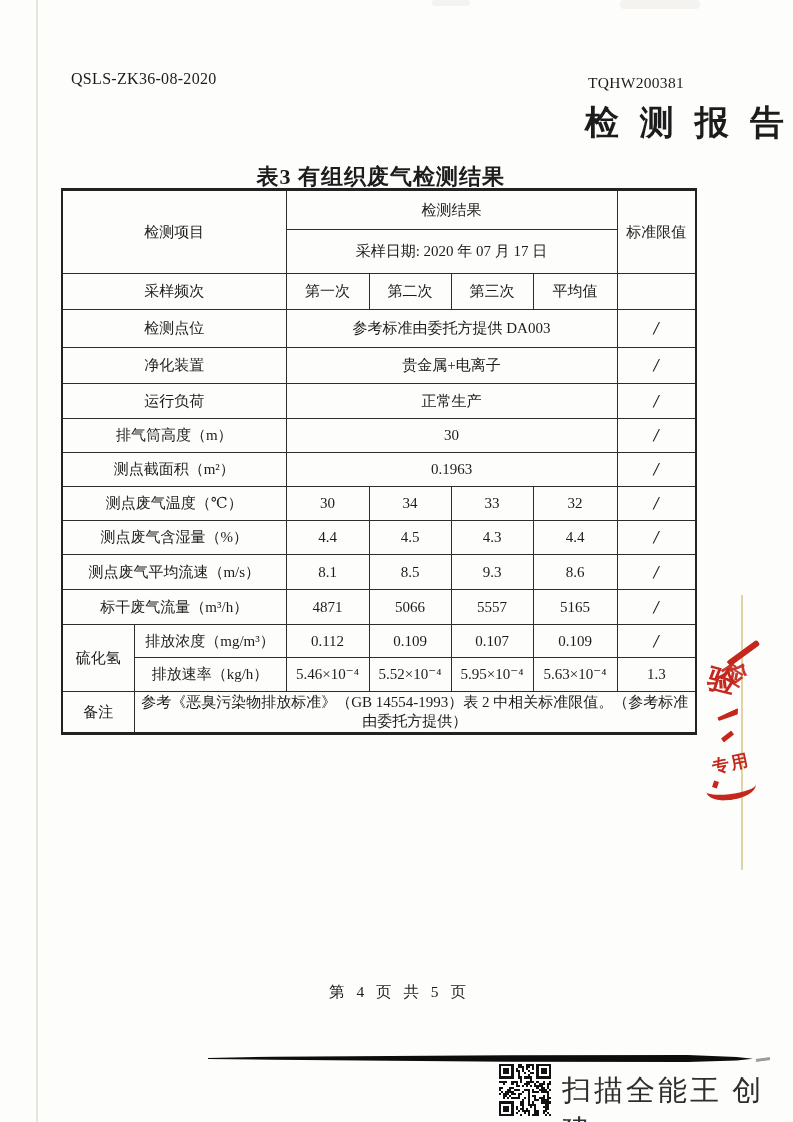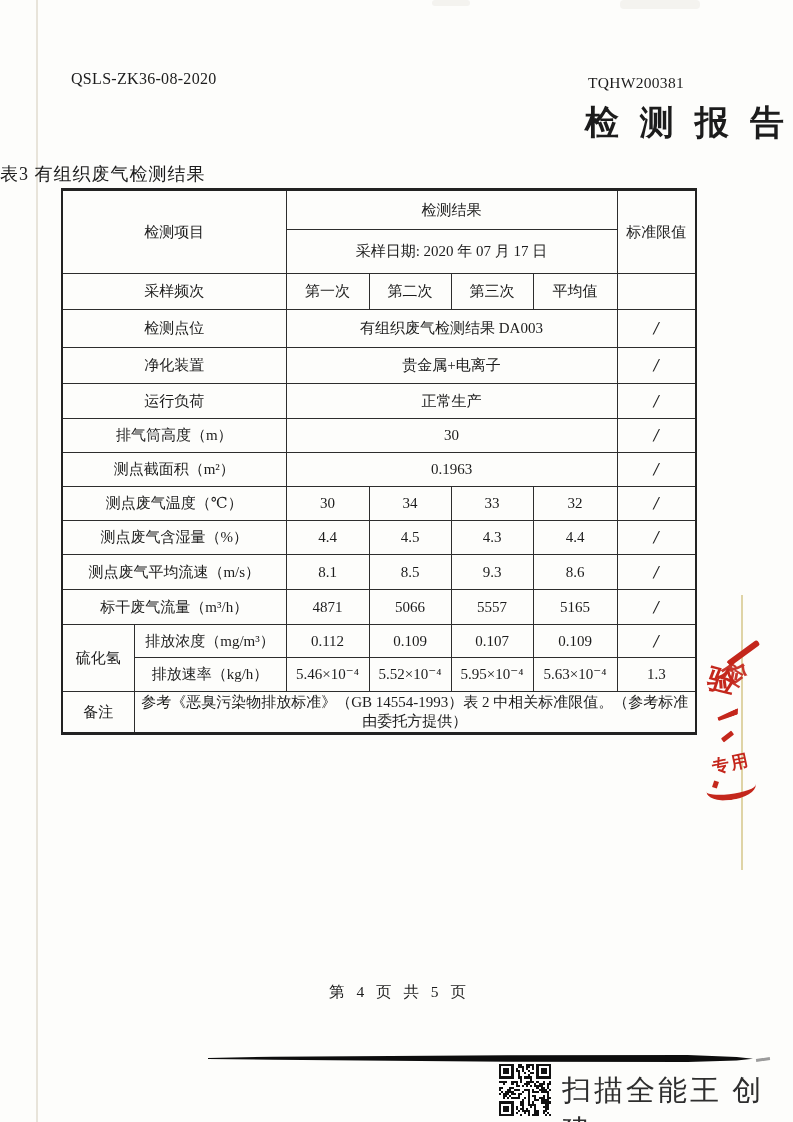--- a/index.html
+++ b/index.html
@@ -7,22 +7,22 @@
   .page{position:relative;width:793px;height:1122px;background:#fdfdfb;
         font-family:"Liberation Serif","DejaVu Serif",serif;color:#1c1c1c;}
   .edge-left{position:absolute;left:36px;top:0;width:2px;height:1122px;background:#e8e4da;}
   .edge-right-yellow{position:absolute;left:741px;top:595px;width:2px;height:275px;background:#d9cc96;opacity:.85;}
   .smudge{position:absolute;background:#efeeea;border-radius:4px;opacity:.7;}
 
   .code-left{position:absolute;left:71px;top:70px;font-size:16px;letter-spacing:.3px;}
   .code-right{position:absolute;left:588px;top:74px;font-size:15.5px;letter-spacing:.3px;}
   .doc-title{position:absolute;left:12px;top:100px;width:100%;text-align:right;
              font-size:34px;font-weight:700;letter-spacing:.62em;text-indent:.62em;}
-  .tbl-caption{position:absolute;left:0;top:162px;width:96%;
-               font-size:18px;font-weight:400;letter-spacing:1px;}
+  .tbl-caption{position:absolute;left:0;top:162px;width:96%;text-align:center;
+               font-size:22px;font-weight:700;letter-spacing:1px;}
 
   table.result{position:absolute;left:61px;top:188px;width:634px;border-collapse:collapse;
                table-layout:fixed;border:2px solid #222;border-top-width:3px;border-bottom-width:3px;}
   table.result td{border:1px solid #2d2d2d;text-align:center;vertical-align:middle;
                   font-size:15px;padding:0 2px;line-height:1.25;}
   td.remark-cell{text-align:left;padding:3px 10px;line-height:1.5;}
   td.slash{font-style:italic;font-family:"DejaVu Serif",serif;}
   tr.h40{height:40px;} tr.h44{height:44px;} tr.h38{height:38px;} tr.h36{height:36px;}
   tr.h35{height:35px;margin-left:16px;} tr.h34{height:34px;margin-top:40px;} tr.h33{height:33px;} tr.h42{height:42px;}
 
@@ -86,21 +86,21 @@
         <td colspan="2">采样频次</td>
         <td>第一次</td>
         <td>第二次</td>
         <td>第三次</td>
         <td>平均值</td>
         <td></td>
       </tr>
 
       <tr class="h38">
         <td colspan="2">检测点位</td>
-        <td colspan="4">有组织废气检测结果 DA003</td>
+        <td colspan="4">参考标准由委托方提供 DA003</td>
         <td class="slash">/</td>
       </tr>
       <tr class="h36">
         <td colspan="2">净化装置</td>
         <td colspan="4">贵金属+电离子</td>
         <td class="slash">/</td>
       </tr>
       <tr class="h35">
         <td colspan="2">运行负荷</td>
         <td colspan="4">正常生产</td>

